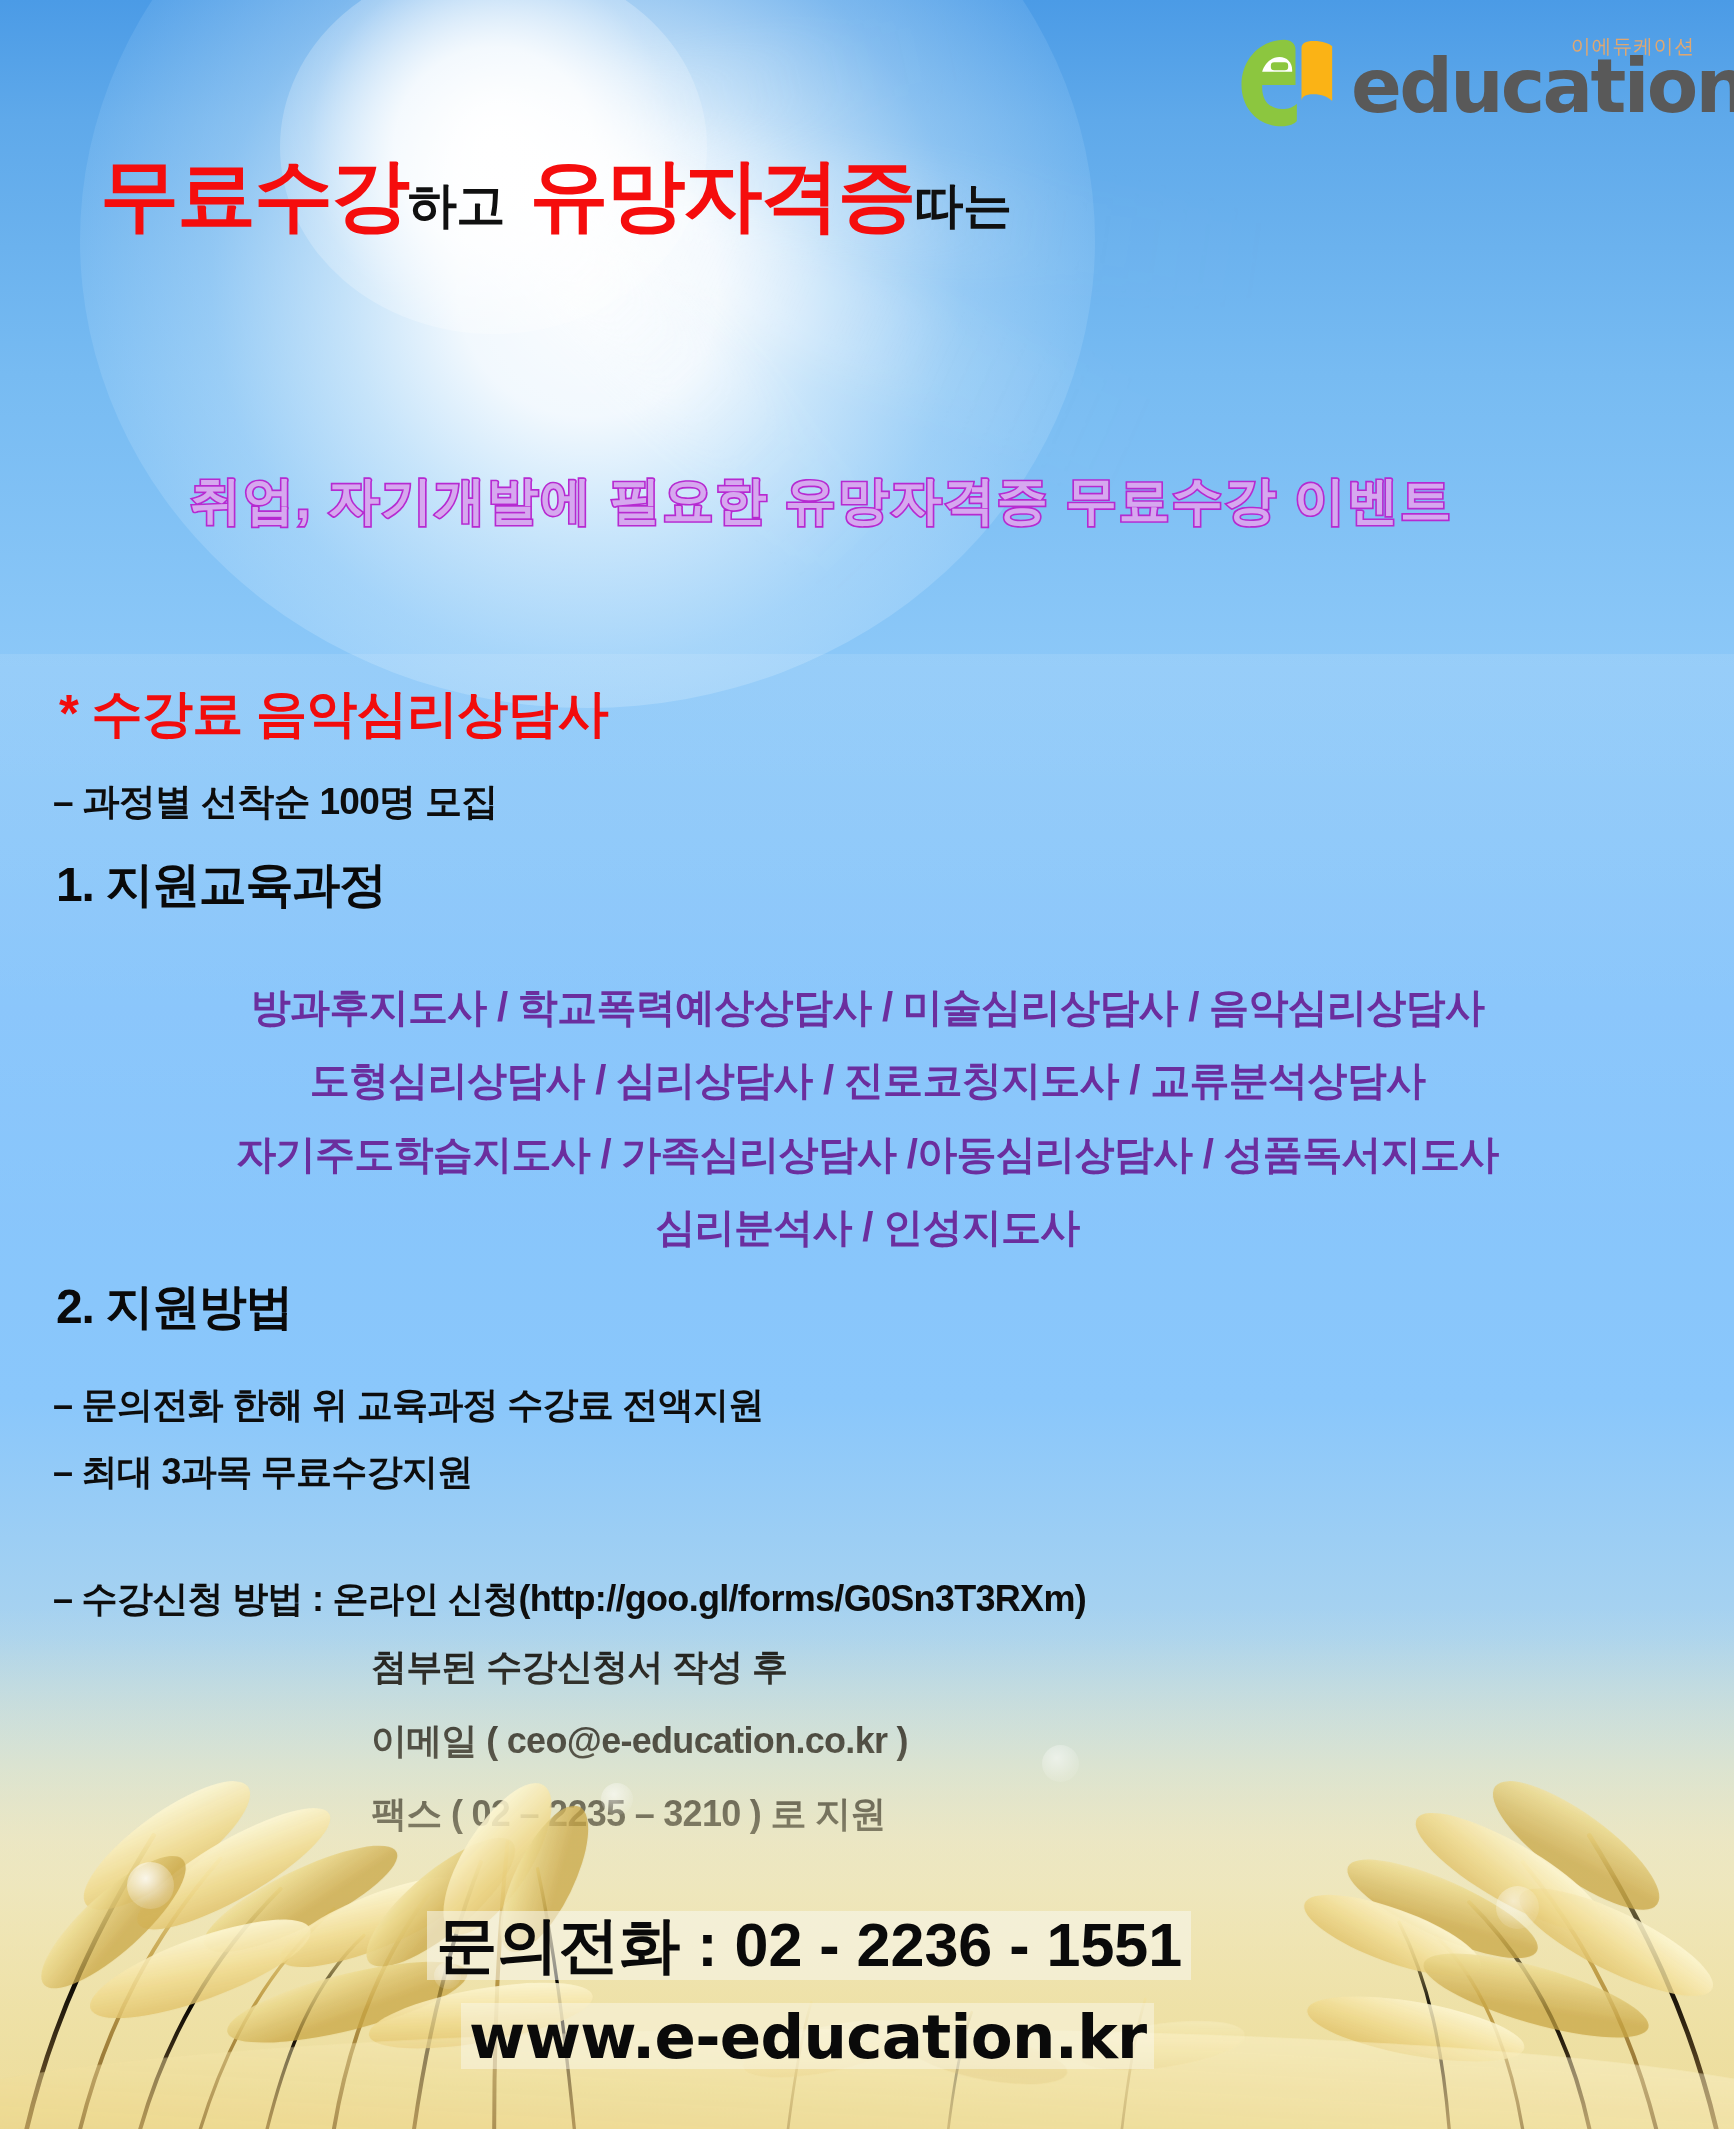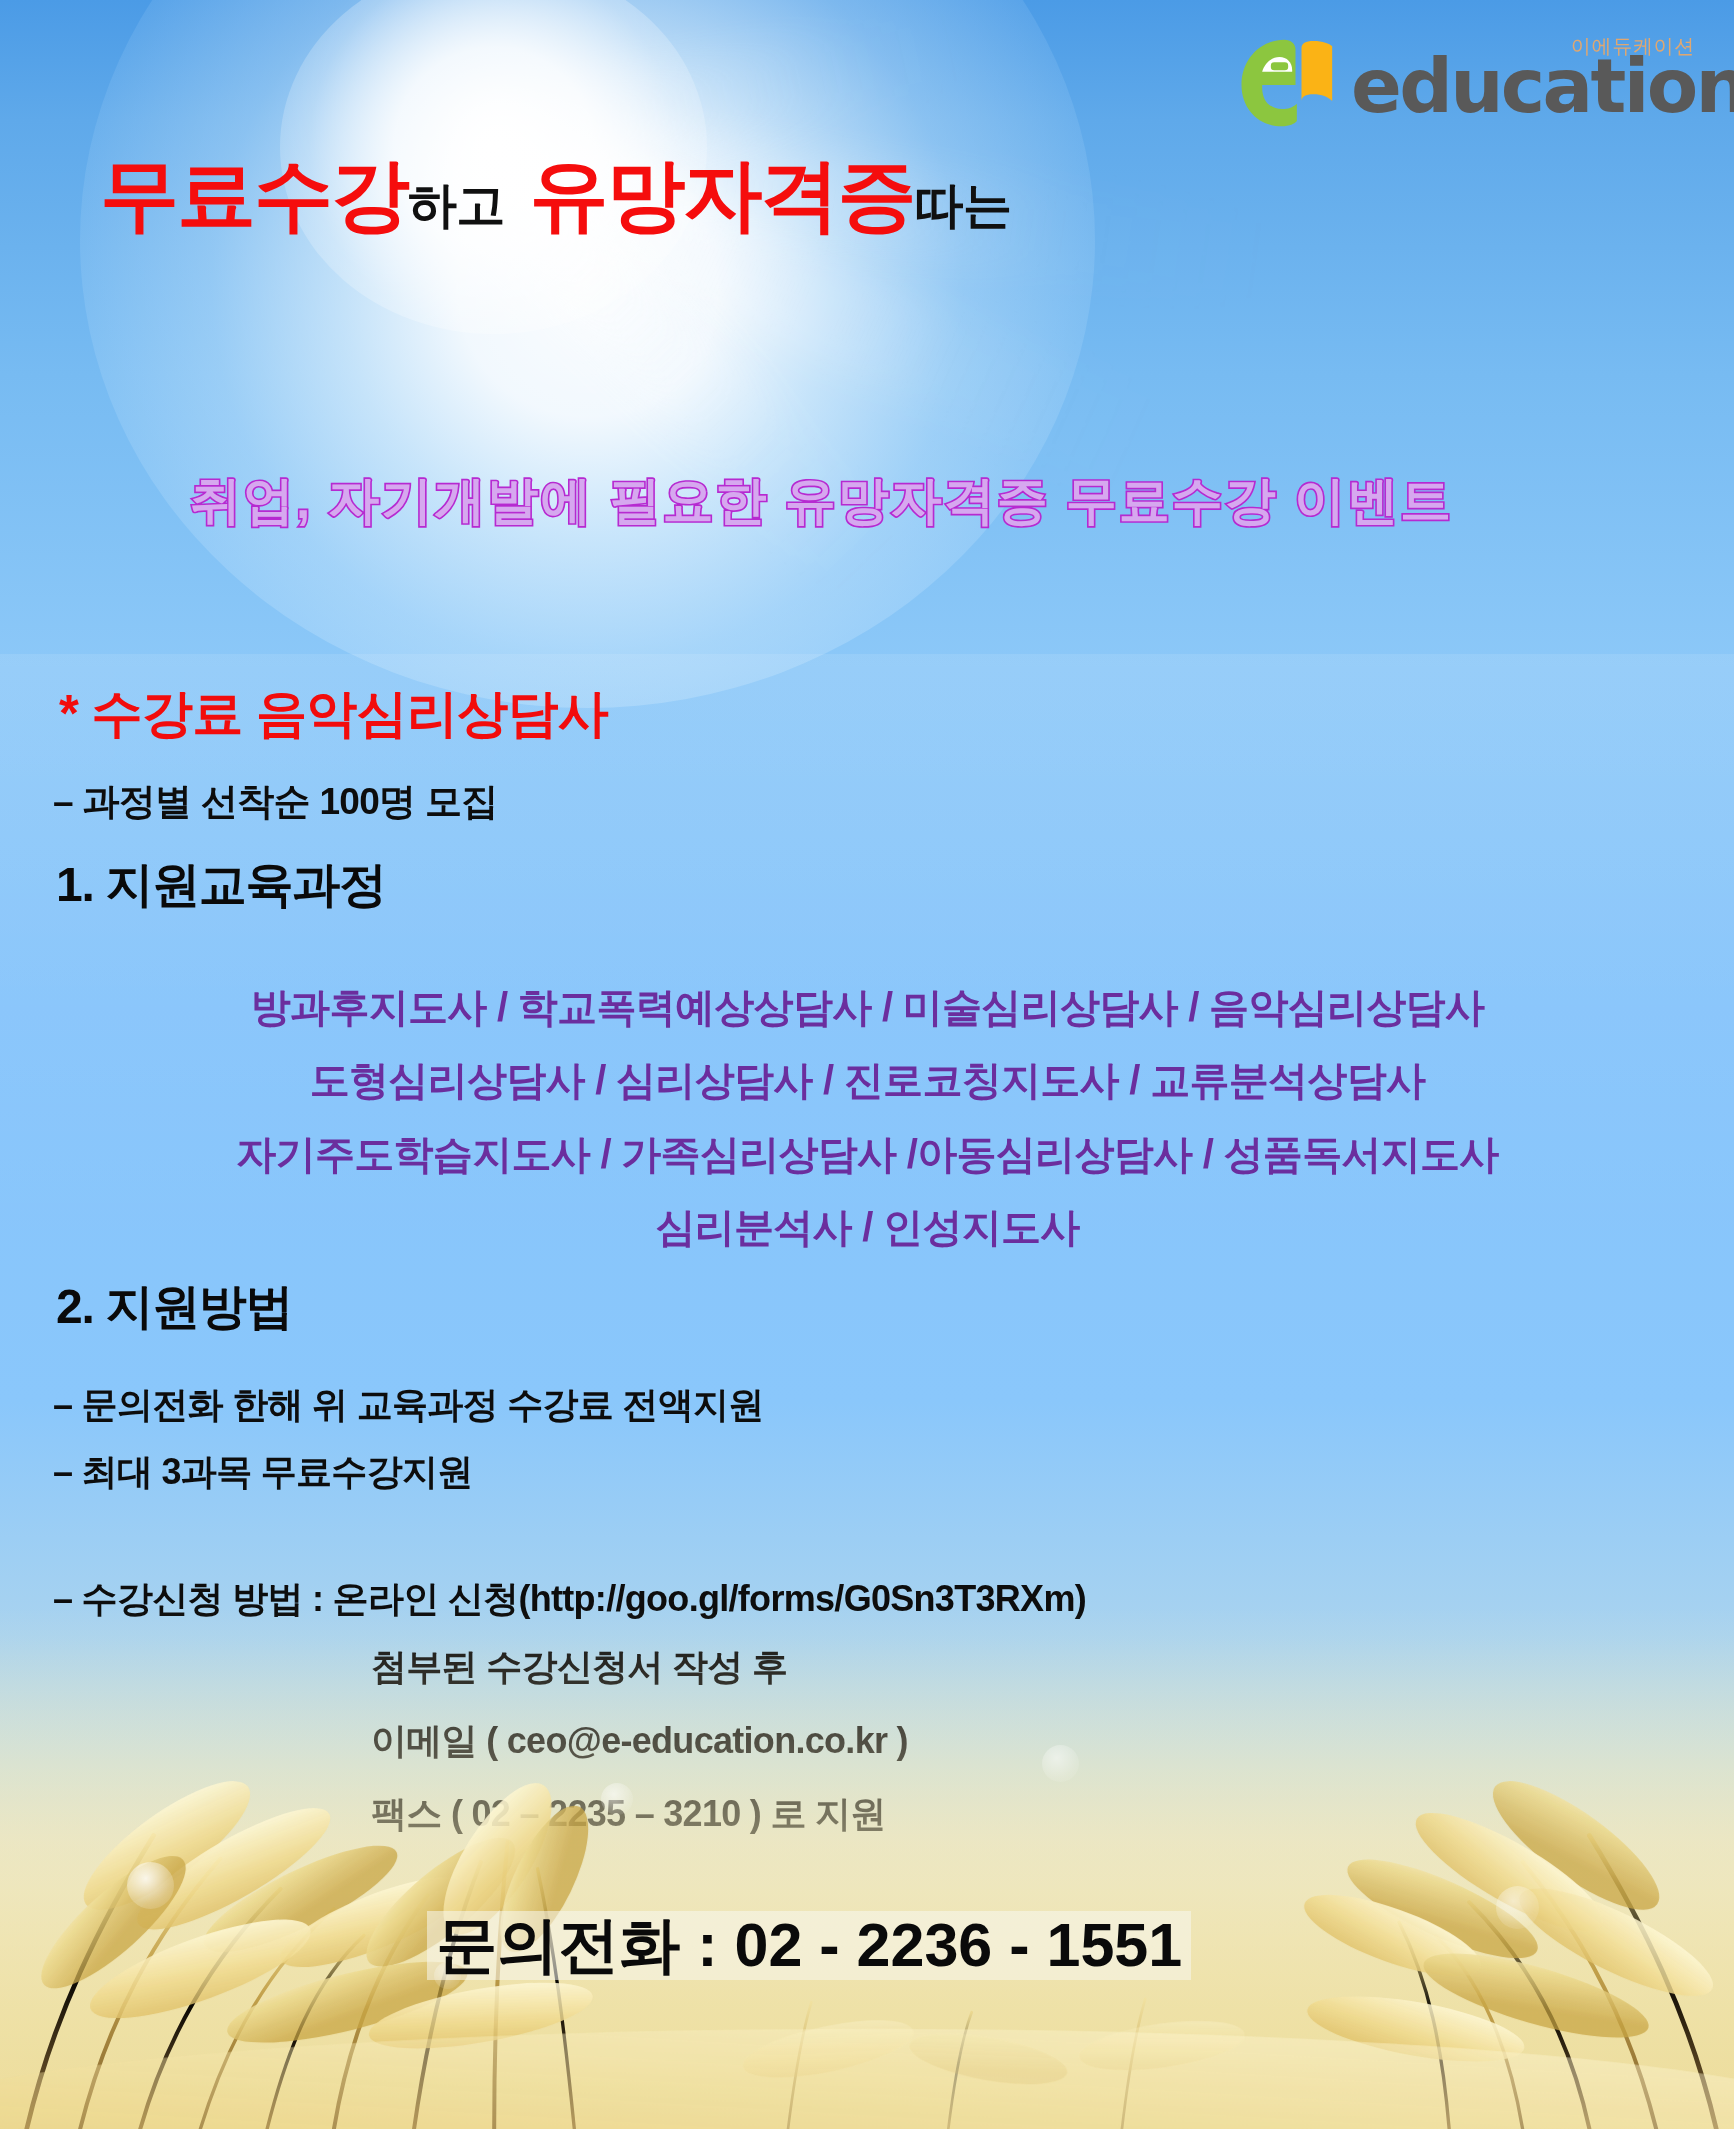--- a/index.html
+++ b/index.html
@@ -471,15 +471,16 @@
     </g>
   </svg>
 
   <div class="bokeh" style="left:127px; bottom:220px; width:47px; height:47px;"></div>
   <div class="bokeh" style="left:601px; bottom:314px; width:32px; height:32px; opacity:.7;"></div>
   <div class="bokeh" style="left:1042px; bottom:347px; width:37px; height:37px; opacity:.6;"></div>
   <div class="bokeh" style="left:1496px; bottom:200px; width:43px; height:43px; opacity:.65;"></div>
   <div class="bokeh" style="left:434px; bottom:140px; width:27px; height:27px; opacity:.6;"></div>
 
   <div class="footer-phone">문의전화 : 02 - 2236 - 1551</div>
+  <div class="footer-site">www.e-education.kr</div>
 
 </div>
 
 
 </body></html>

